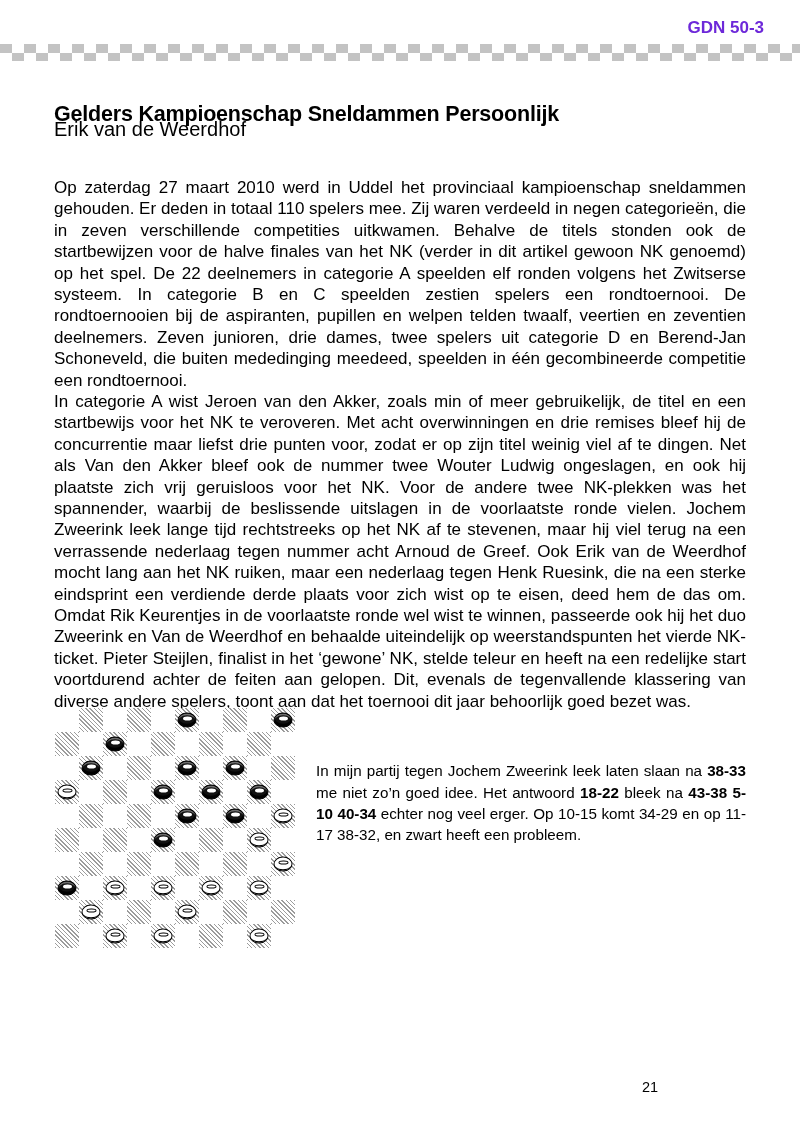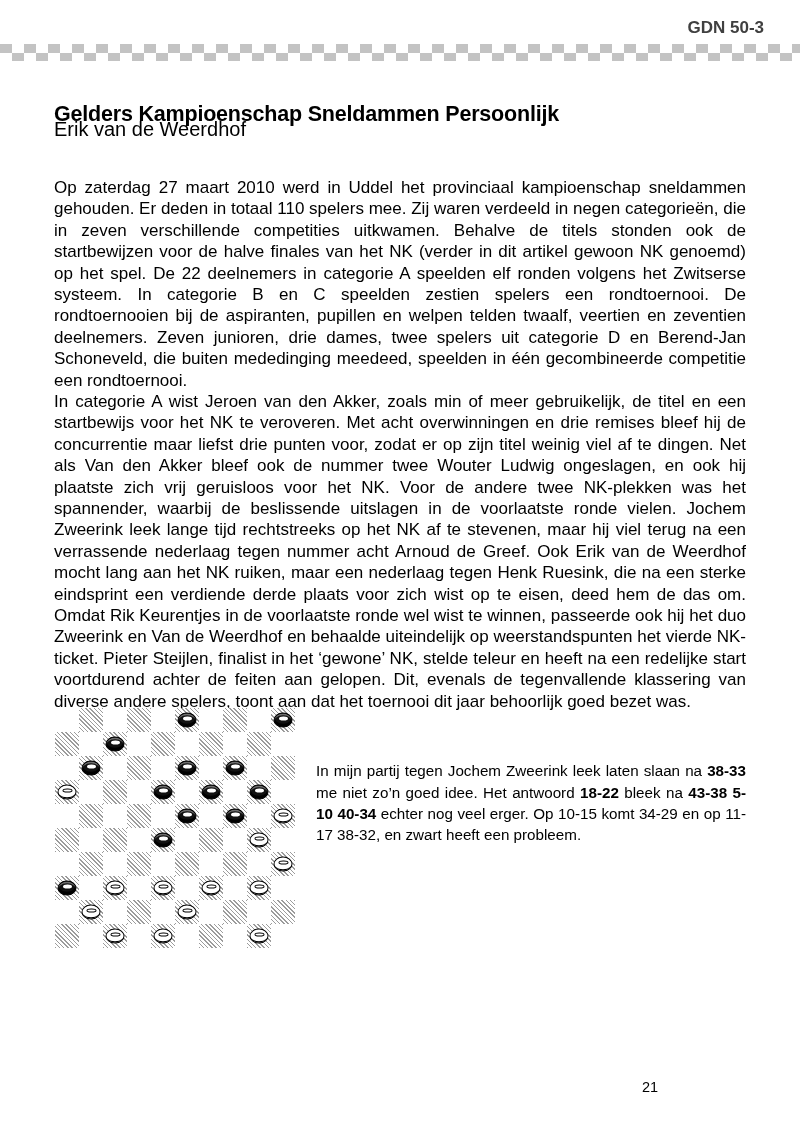--- a/index.html
+++ b/index.html
@@ -23,21 +23,21 @@
   }
 
   
   .header-title {
     position: absolute;
     top: 18px;
     right: 36px;
     font-size: 17px;
     font-weight: bold;
     letter-spacing: 0px;
-    color: #404040;
+    color: #6d28d9;
   }
   .checker-band {
     position: absolute;
     top: 44px;
     left: 0;
     width: 800px;
     height: 17px;
     overflow: hidden;
   }
   .checker-row {

